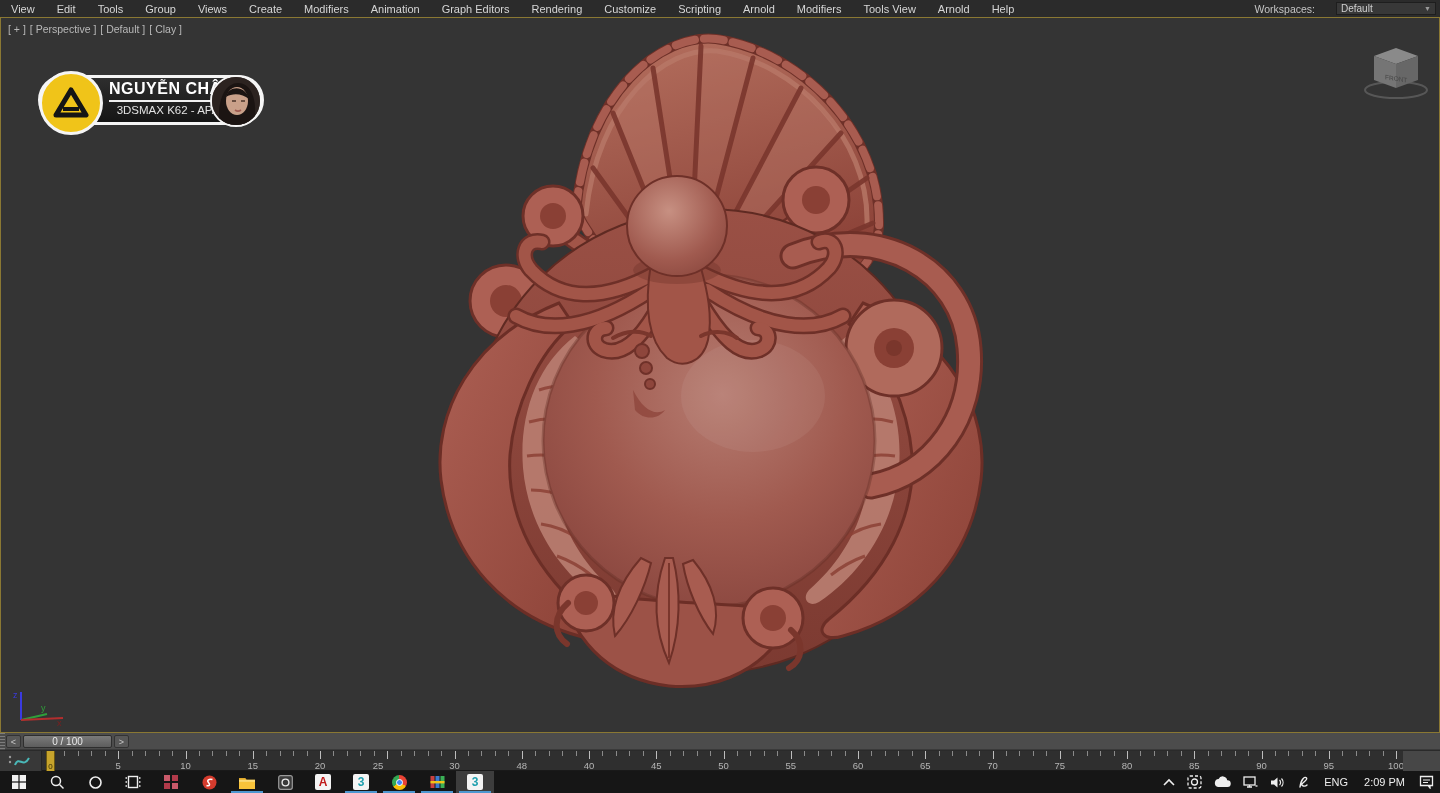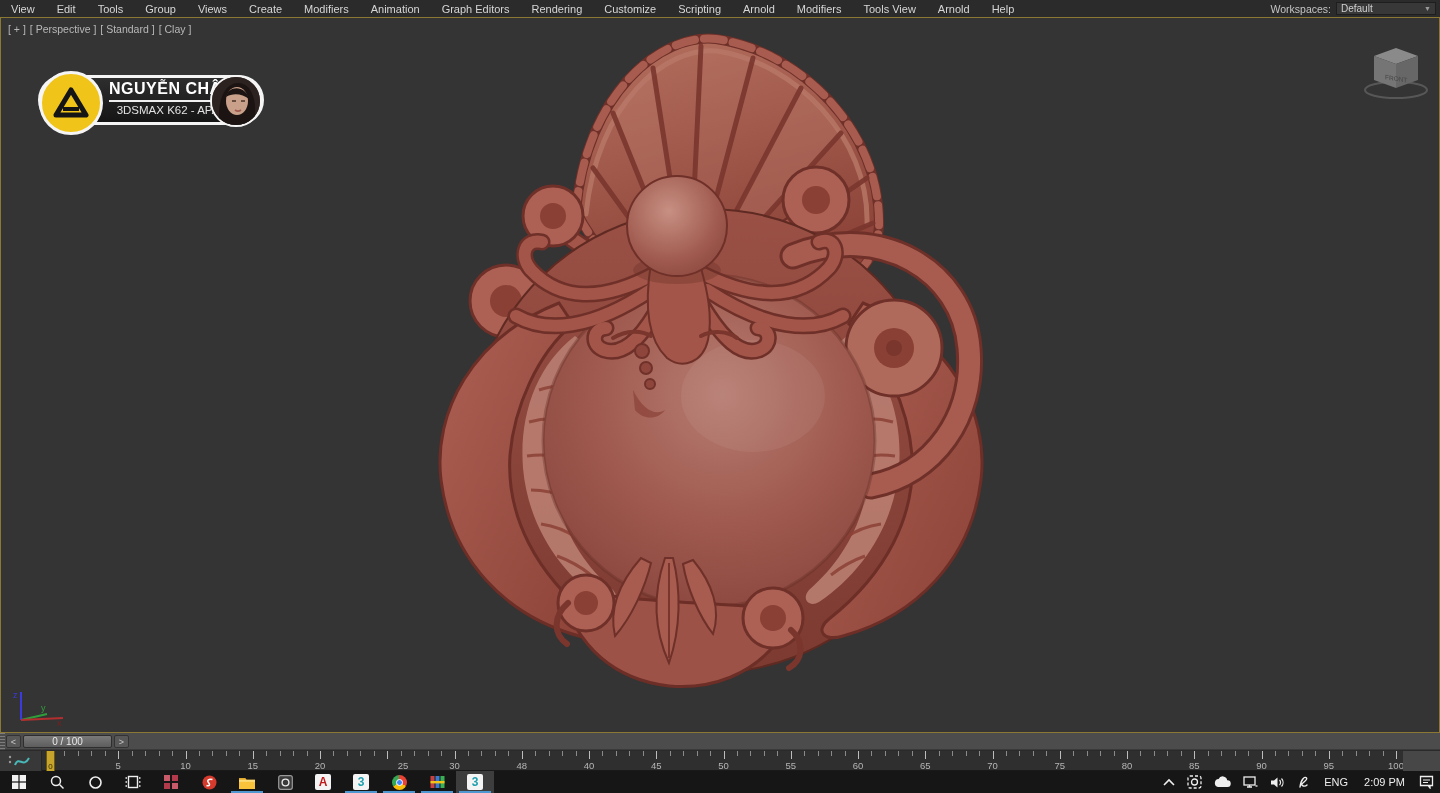--- a/index.html
+++ b/index.html
@@ -6,21 +6,21 @@
   html,body { width:1440px; height:793px; overflow:hidden; background:#111;
               font-family:"Liberation Sans", sans-serif; }
   .app { position:relative; width:1440px; height:793px; background:#2a2a2a; }
 
   
   .menubar { position:absolute; left:0; top:0; width:1440px; height:17px;
              background:#2b2b2b; display:flex; align-items:center; font-size:11px;
              color:#d6d6d6; }
   .menu-items { display:flex; height:100%; align-items:center; }
   .menu-item { padding:0 11px; height:100%; display:flex; align-items:center; cursor:default; }
-  .workspaces { margin-left:auto; display:flex; align-items:center; gap:5px;
+  .workspaces { margin-left:auto; display:flex; align-items:center; gap:21px;
                 padding-right:4px; font-size:10.5px; color:#c4c4c4; }
   .ws-select { width:100px; height:13px; background:#383838; border:1px solid #1e1e1e;
                color:#cfcfcf; font-size:10px; display:flex; align-items:center;
                justify-content:space-between; padding:0 4px; }
   .ws-caret { font-size:7px; color:#9a9a9a; }
 
   
   .viewport { position:absolute; left:0; top:17px; width:1440px; height:716px;
               background:#343434; border:1px solid #8a7833; overflow:hidden; }
   .vp-label { position:absolute; left:7px; top:5px; font-size:10.5px; color:#b8b8b8;
@@ -123,21 +123,21 @@
         <span class="ws-caret">▼</span>
       </div>
     </div>
   </div>
 
   <div class="viewport">
 
     <div class="vp-label">
       <span>[ + ]</span>
       <span>[ Perspective ]</span>
-      <span>[ Standard ]</span>
+      <span>[ Default ]</span>
       <span>[ Clay ]</span>
     </div>
 
     <svg width="1440" height="714" viewBox="0 0 1440 714" style="position:absolute;left:0;top:0;">
       <defs>
         <radialGradient id="gBig" cx="0.54" cy="0.36" r="0.85">
           <stop offset="0" stop-color="#b67c71"></stop>
             <stop offset="0.45" stop-color="#a05a4f"></stop>
           <stop offset="0.78" stop-color="#8c4840"></stop>
             <stop offset="1" stop-color="#7a3a32"></stop>
@@ -435,21 +435,21 @@
         <div class="tick" style="left: 1342.2px;"></div>
         <div class="tick" style="left: 1355.65px;"></div>
         <div class="tick" style="left: 1369.1px;"></div>
         <div class="tick" style="left: 1382.55px;"></div>
         <div class="tick major" style="left: 1396px;"></div>
         <div class="tick-label" style="left: 51px;">0</div>
         <div class="tick-label" style="left: 118.25px;">5</div>
         <div class="tick-label" style="left: 185.5px;">10</div>
         <div class="tick-label" style="left: 252.75px;">15</div>
         <div class="tick-label" style="left: 320px;">20</div>
-        <div class="tick-label" style="left: 403px; text-align: center;">25</div>
+        <div class="tick-label" style="left: 378px; text-align: center;">25</div>
         <div class="tick-label" style="left: 454.5px;">30</div>
         <div class="tick-label" style="left: 521.75px;">48</div>
         <div class="tick-label" style="left: 589px;">40</div>
         <div class="tick-label" style="left: 656.25px;">45</div>
         <div class="tick-label" style="left: 723.5px;">50</div>
         <div class="tick-label" style="left: 790.75px;">55</div>
         <div class="tick-label" style="left: 858px;">60</div>
         <div class="tick-label" style="left: 925.25px;">65</div>
         <div class="tick-label" style="left: 992.5px;">70</div>
         <div class="tick-label" style="left: 1059.75px; margin-top: 16px;">75</div>

